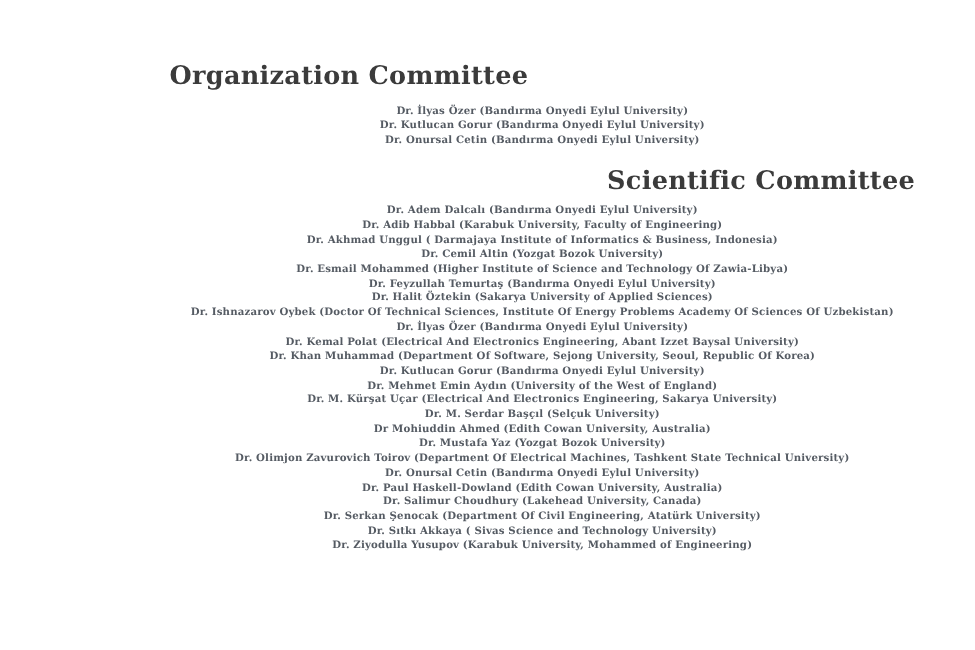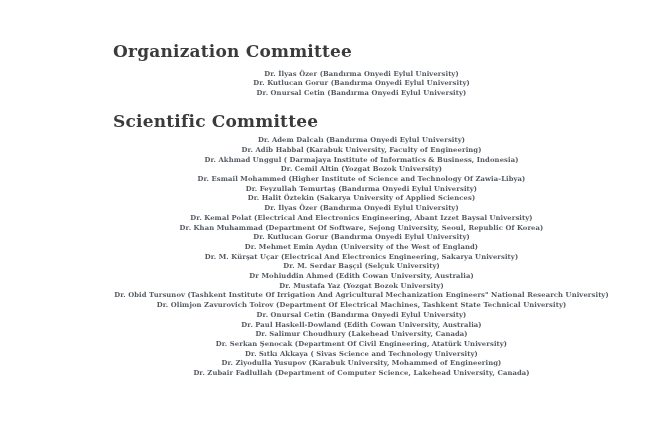--- a/index.html
+++ b/index.html
@@ -29,21 +29,21 @@
     .member-list { display: block; }
     .member-line {
       font-size: 6.8px;
       font-weight: 700;
       color: #555b63;
       line-height: 9.7px;
       letter-spacing: 0.1px;
       white-space: nowrap;
       text-align: center;
     }
-    .section-sci .section-title { margin-bottom: 5px; }
+    .section-sci .section-title { margin-bottom: 5px; text-align: right; }
   </style>
 </head>
 <body>
 
 <div class="page">
 
   <section class="committee-section section-org">
     <h2 class="section-title">Organization Committee</h2>
     <div class="member-list">
         <div class="member-line">Dr. İlyas Özer (Bandırma Onyedi Eylul University)</div>
@@ -55,34 +55,33 @@
   <section class="committee-section section-sci">
     <h2 class="section-title">Scientific Committee</h2>
     <div class="member-list">
         <div class="member-line">Dr. Adem Dalcalı (Bandırma Onyedi Eylul University)</div>
         <div class="member-line">Dr. Adib Habbal (Karabuk University, Faculty of Engineering)</div>
         <div class="member-line">Dr. Akhmad Unggul ( Darmajaya Institute of Informatics &amp; Business, Indonesia)</div>
         <div class="member-line">Dr. Cemil Altin (Yozgat Bozok University)</div>
         <div class="member-line">Dr. Esmail Mohammed (Higher Institute of Science and Technology Of Zawia-Libya)</div>
         <div class="member-line">Dr. Feyzullah Temurtaş (Bandırma Onyedi Eylul University)</div>
         <div class="member-line">Dr. Halit Öztekin (Sakarya University of Applied Sciences)</div>
+        <div class="member-line">Dr. Ishnazarov Oybek (Doctor Of Technical Sciences, Institute Of Energy Problems Academy Of Sciences Of Uzbekistan)</div>
         <div class="member-line">Dr. İlyas Özer (Bandırma Onyedi Eylul University)</div>
         <div class="member-line">Dr. Kemal Polat (Electrical And Electronics Engineering, Abant Izzet Baysal University)</div>
         <div class="member-line">Dr. Khan Muhammad (Department Of Software, Sejong University, Seoul, Republic Of Korea)</div>
         <div class="member-line">Dr. Kutlucan Gorur (Bandırma Onyedi Eylul University)</div>
         <div class="member-line">Dr. Mehmet Emin Aydın (University of the West of England)</div>
         <div class="member-line">Dr. M. Kürşat Uçar (Electrical And Electronics Engineering, Sakarya University)</div>
         <div class="member-line">Dr. M. Serdar Başçıl (Selçuk University)</div>
         <div class="member-line">Dr Mohiuddin Ahmed (Edith Cowan University, Australia)</div>
         <div class="member-line">Dr. Mustafa Yaz (Yozgat Bozok University)</div>
-        <div class="member-line">Dr. Obid Tursunov (Tashkent Institute Of Irrigation And Agricultural Mechanization Engineers" National Research University)</div>
         <div class="member-line">Dr. Olimjon Zavurovich Toirov (Department Of Electrical Machines, Tashkent State Technical University)</div>
         <div class="member-line">Dr. Onursal Cetin (Bandırma Onyedi Eylul University)</div>
         <div class="member-line">Dr. Paul Haskell-Dowland (Edith Cowan University, Australia)</div>
         <div class="member-line">Dr. Salimur Choudhury (Lakehead University, Canada)</div>
         <div class="member-line">Dr. Serkan Şenocak (Department Of Civil Engineering, Atatürk University)</div>
         <div class="member-line">Dr. Sıtkı Akkaya ( Sivas Science and Technology University)</div>
         <div class="member-line">Dr. Ziyodulla Yusupov (Karabuk University, Mohammed of Engineering)</div>
-        <div class="member-line">Dr. Zubair Fadlullah (Department of Computer Science, Lakehead University, Canada)</div>
       </div>
   </section>
 
 </div>
 
 </body></html>

